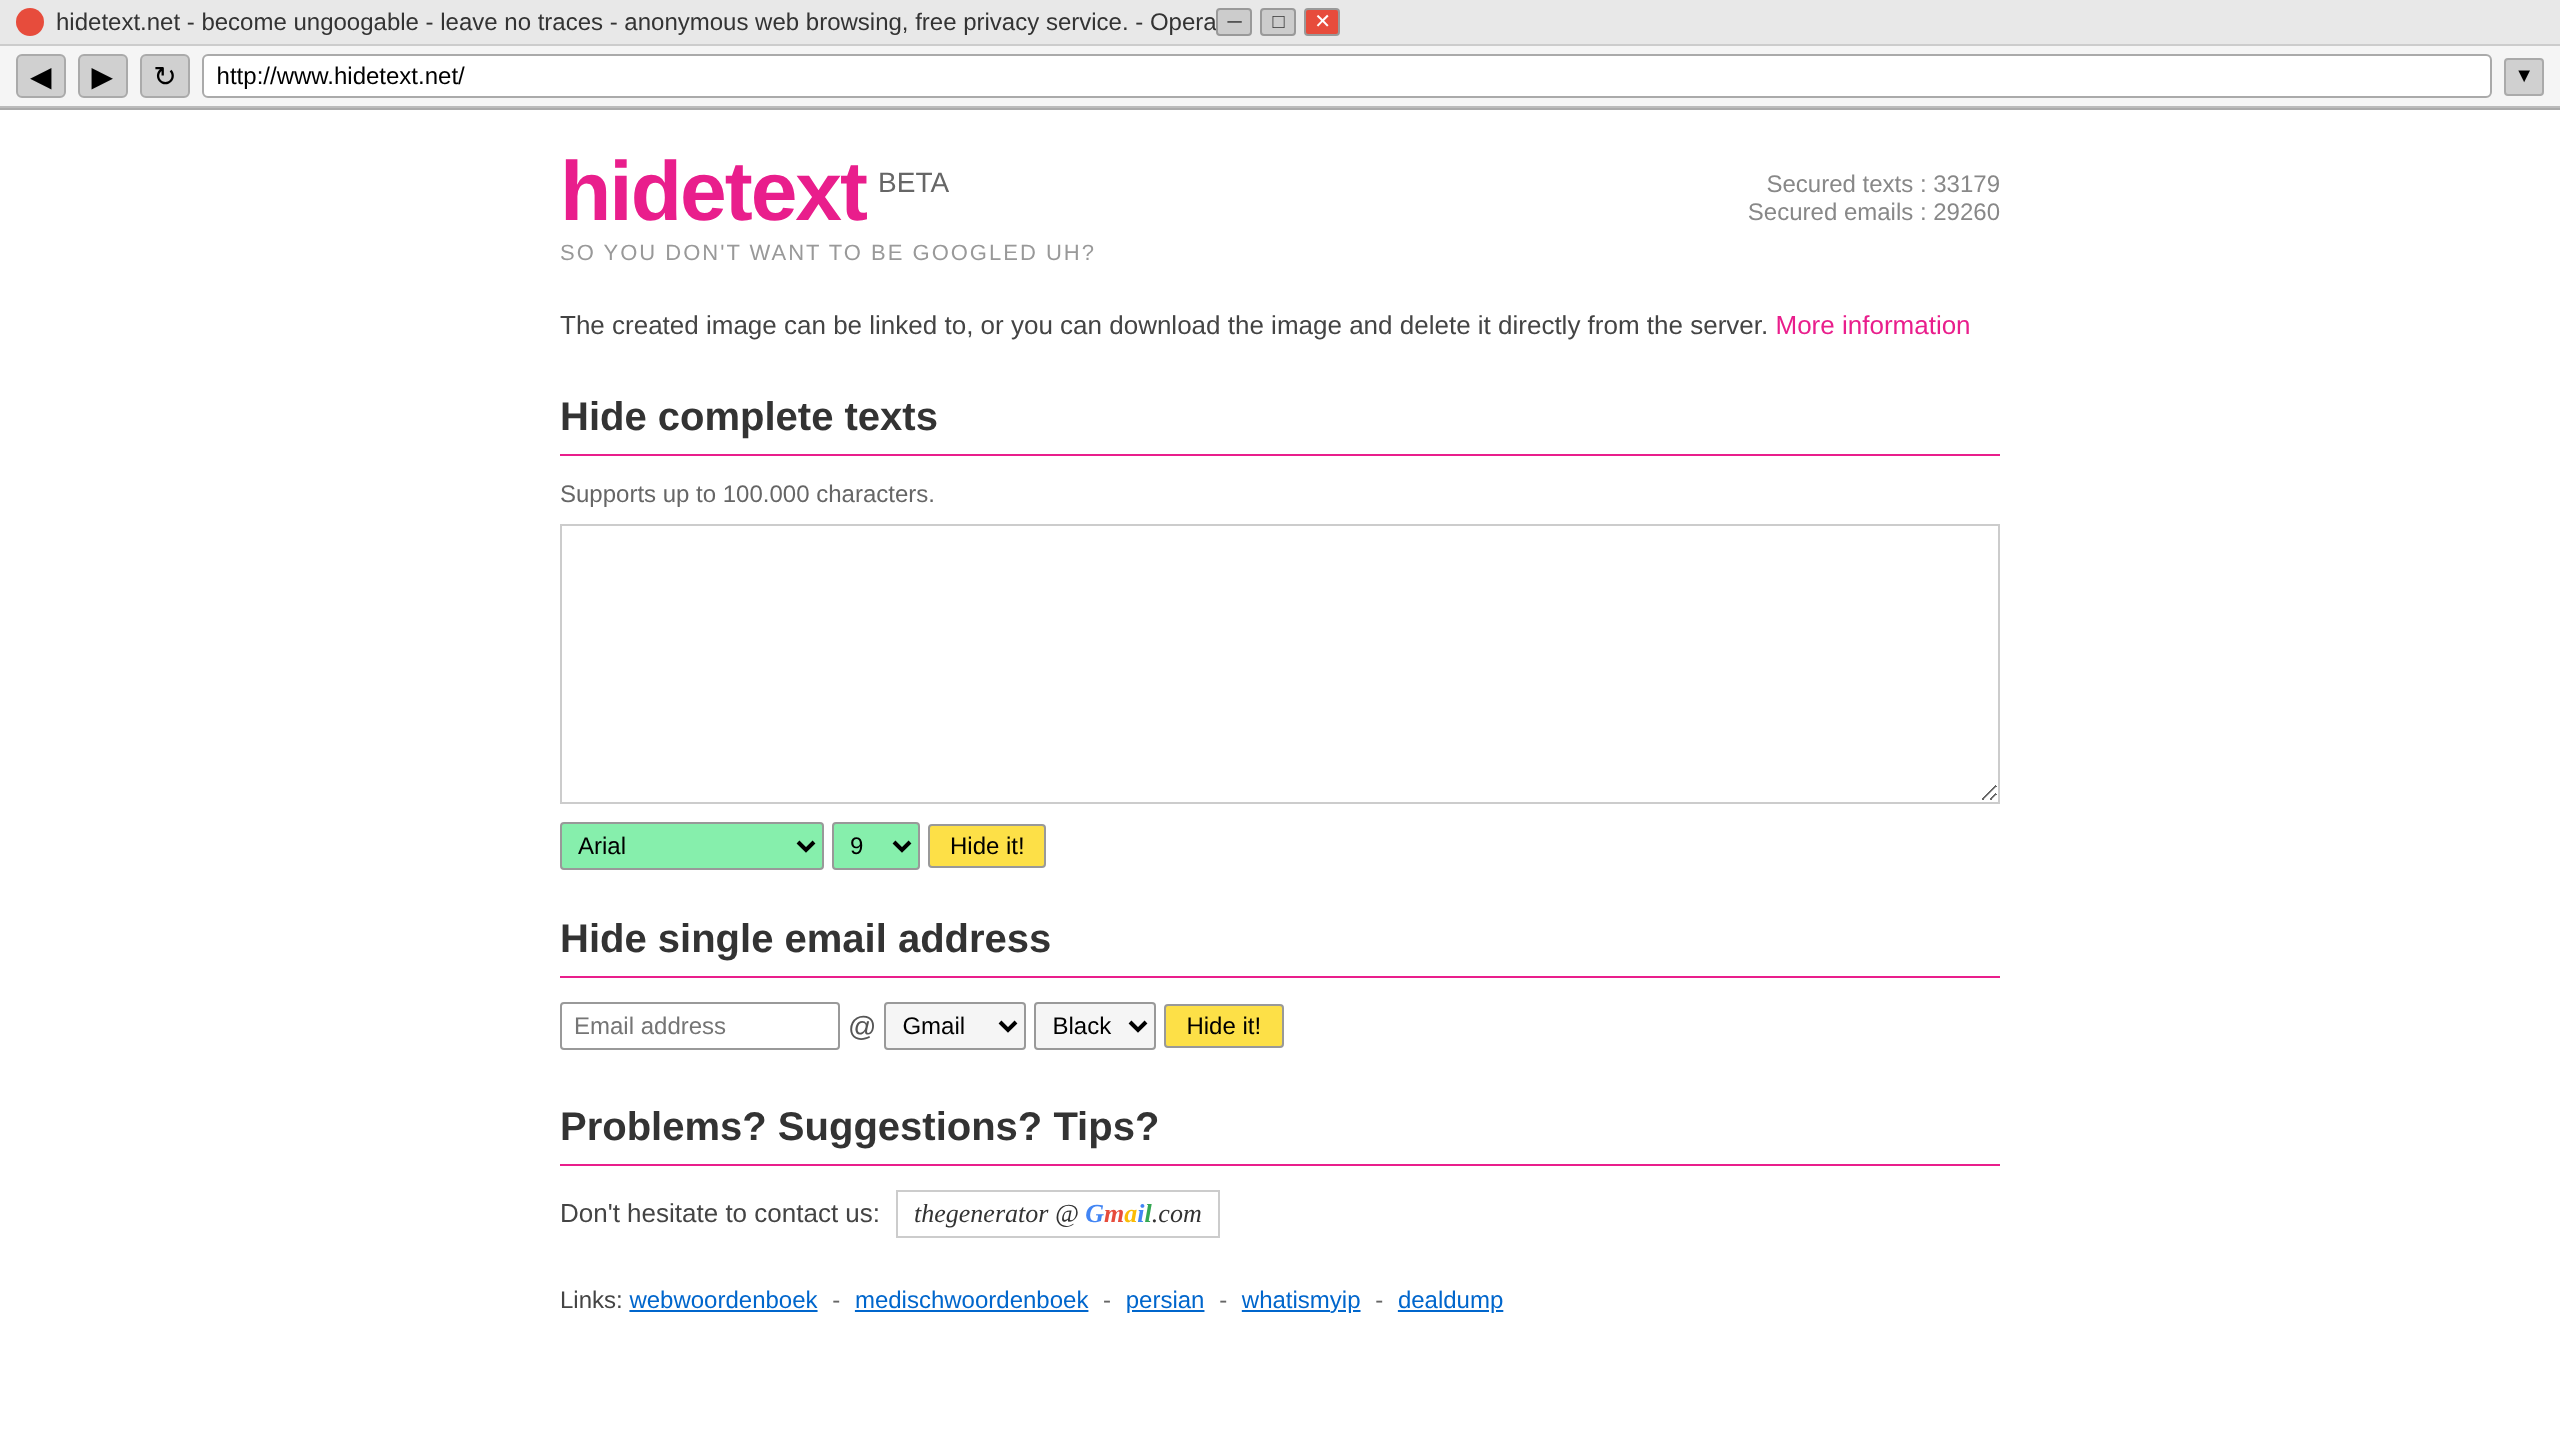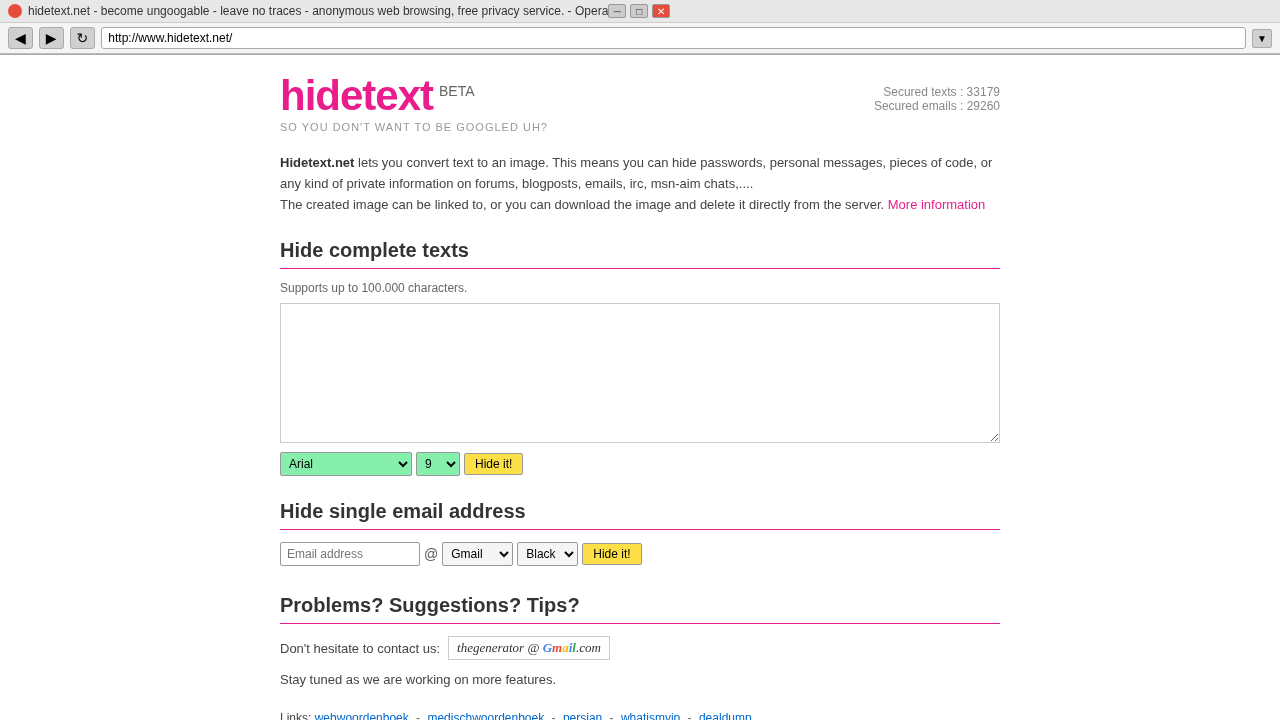--- a/index.html
+++ b/index.html
@@ -315,23 +315,20 @@
       </div>
       <div class="tagline">SO YOU DON'T WANT TO BE GOOGLED UH?</div>
     </div>
     <div class="stats-area">
       <div>Secured texts : 33179</div>
       <div>Secured emails : 29260</div>
     </div>
   </div>
 
   <div class="description">
-    <p>
-      <strong>Hidetext.net</strong><span> lets you convert text to an image. This means you can hide passwords, personal messages, pieces of code, or any kind of private information on forums, blogposts, emails, irc, msn-aim chats,....</span>
-    </p>
     <p>
       <span>The created image can be linked to, or you can download the image and delete it directly from the server.</span>
       <a href="#" class="more-info-link">More information</a>
     </p>
   </div>
 
   <div class="hide-texts-section">
     <h2 class="section-title">Hide complete texts</h2>
     <hr class="section-divider">
     <p class="supports-text">Supports up to 100.000 characters.</p>
@@ -382,21 +379,20 @@
 
   <div class="problems-section">
     <h2 class="section-title">Problems? Suggestions? Tips?</h2>
     <hr class="section-divider">
     <div class="contact-line">
       <span>Don't hesitate to contact us:</span>
       <span class="contact-image-mock">
         <span style="font-style:italic;">thegenerator</span>&nbsp;<span>@</span>&nbsp;<span class="gmail-g">G</span><span class="gmail-m">m</span><span class="gmail-a">a</span><span class="gmail-i">i</span><span class="gmail-l">l</span><span>.com</span>
       </span>
     </div>
-    <p class="stay-tuned">Stay tuned as we are working on more features.</p>
   </div>
 
   <div class="footer-links">
     <span>Links:</span>
     <a href="#">webwoordenboek</a><span class="sep"> - </span><a href="#">medischwoordenboek</a><span class="sep"> - </span><a href="#">persian</a><span class="sep"> - </span><a href="#">whatismyip</a><span class="sep"> - </span><a href="#">dealdump</a>
   </div>
 
 </div>
 
 </body></html>

